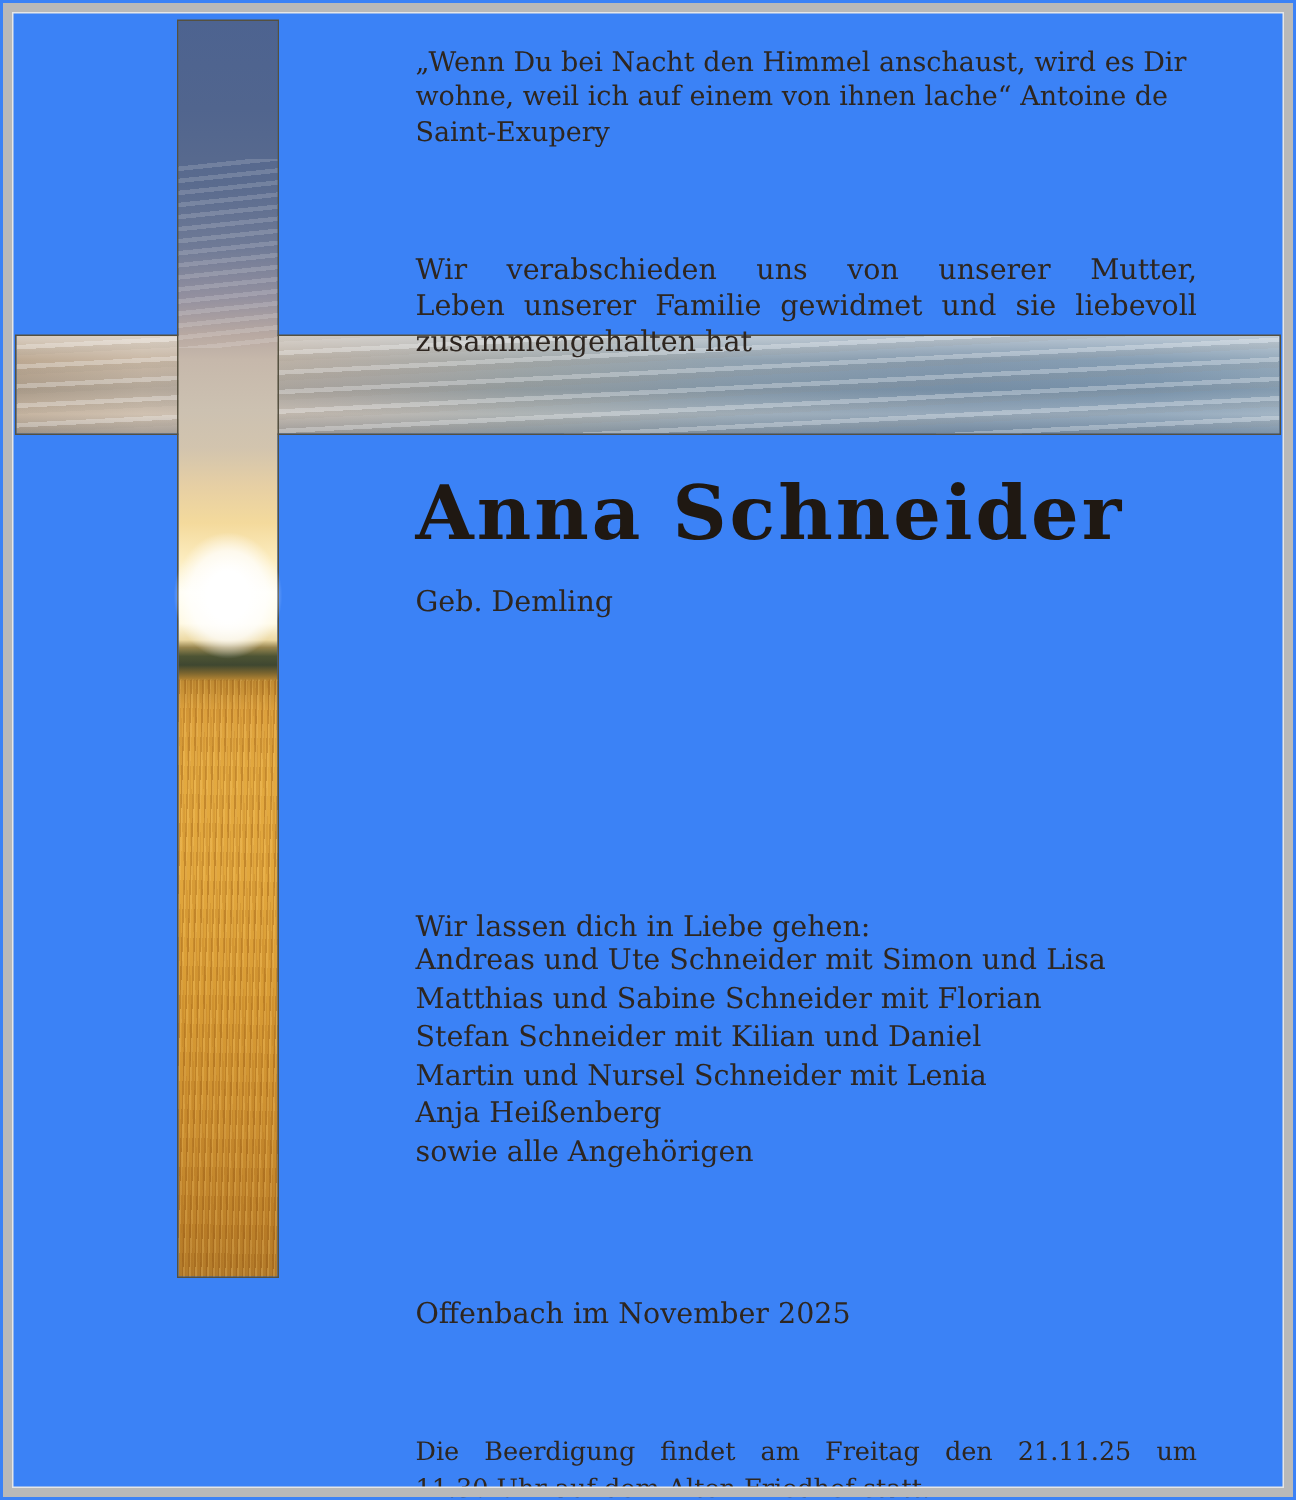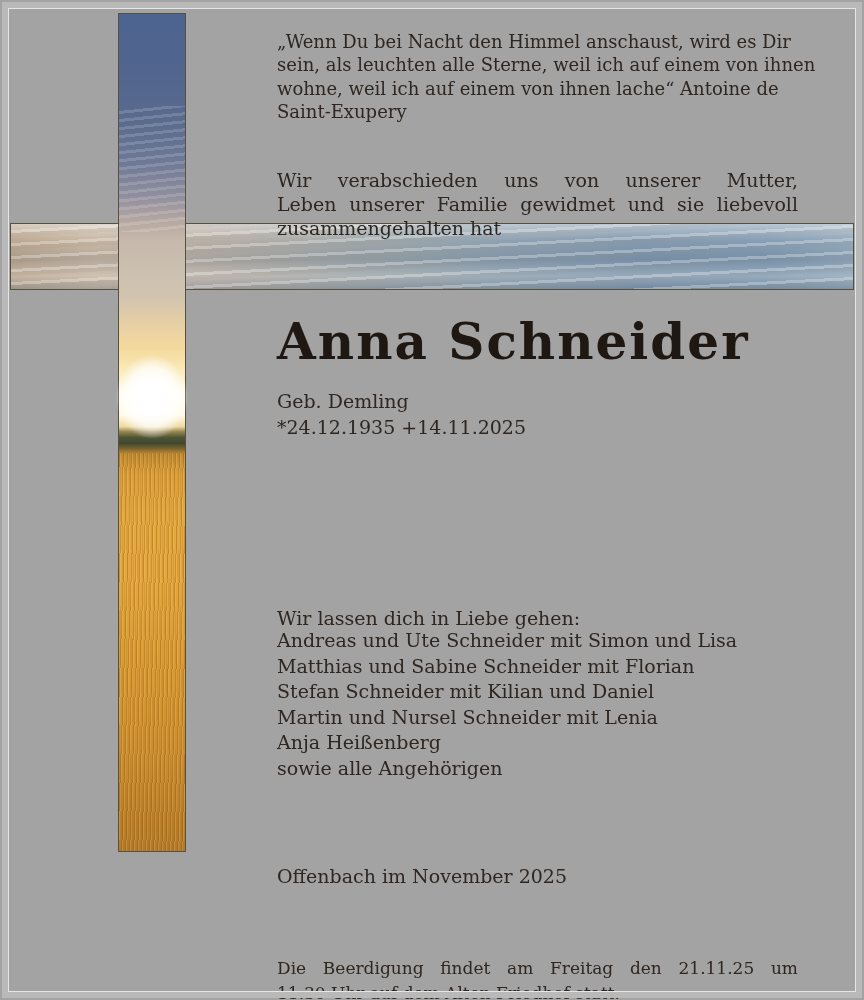--- a/index.html
+++ b/index.html
@@ -8,21 +8,21 @@
     background: #ffffff;
     width: 864px;
     height: 1000px;
     overflow: hidden;
     font-family: "DejaVu Serif", serif;
   }
   .stage {
     position: relative;
     width: 864px;
     height: 1000px;
-    background: #a3a3a3;
+    background: #3b82f6;
   }
   
   .frame {
     position: absolute;
     left: 2px; top: 2px; right: 2px; bottom: 2px;
     border: 6px solid #b9b9b9;
     box-shadow: inset 0 0 0 1px #e6e6e6;
     pointer-events: none;
     z-index: 5;
   }
@@ -124,36 +124,34 @@
     <div class="sun-glow"></div>
     <div class="wheat-texture"></div>
   </div>
 
   <div class="frame"></div>
 
   <div class="text-col">
 
     <div class="block quote">
       <div>„Wenn Du bei Nacht den Himmel anschaust, wird es Dir</div>
-      <div>sein, als leuchten alle Sterne, weil ich auf einem von ihnen</div>
       <div>wohne, weil ich auf einem von ihnen lache“ Antoine de</div>
       <div>Saint-Exupery</div>
     </div>
 
     <div class="block intro">
       <div class="jline">Wir verabschieden uns von unserer Mutter,</div>
       <div class="jline">Leben unserer Familie gewidmet und sie liebevoll</div>
       <div>zusammengehalten hat</div>
     </div>
 
     <div class="block name">Anna Schneider</div>
 
     <div class="block subname">
       <div>Geb. Demling</div>
-      <div>*24.12.1935 +14.11.2025</div>
     </div>
 
     <div class="block farewell">Wir lassen dich in Liebe gehen:</div>
 
     <div class="block mourners">
       <div>Andreas und Ute Schneider mit Simon und Lisa</div>
       <div>Matthias und Sabine Schneider mit Florian</div>
       <div>Stefan Schneider mit Kilian und Daniel</div>
       <div>Martin und Nursel Schneider mit Lenia</div>
       <div>Anja Heißenberg</div>

